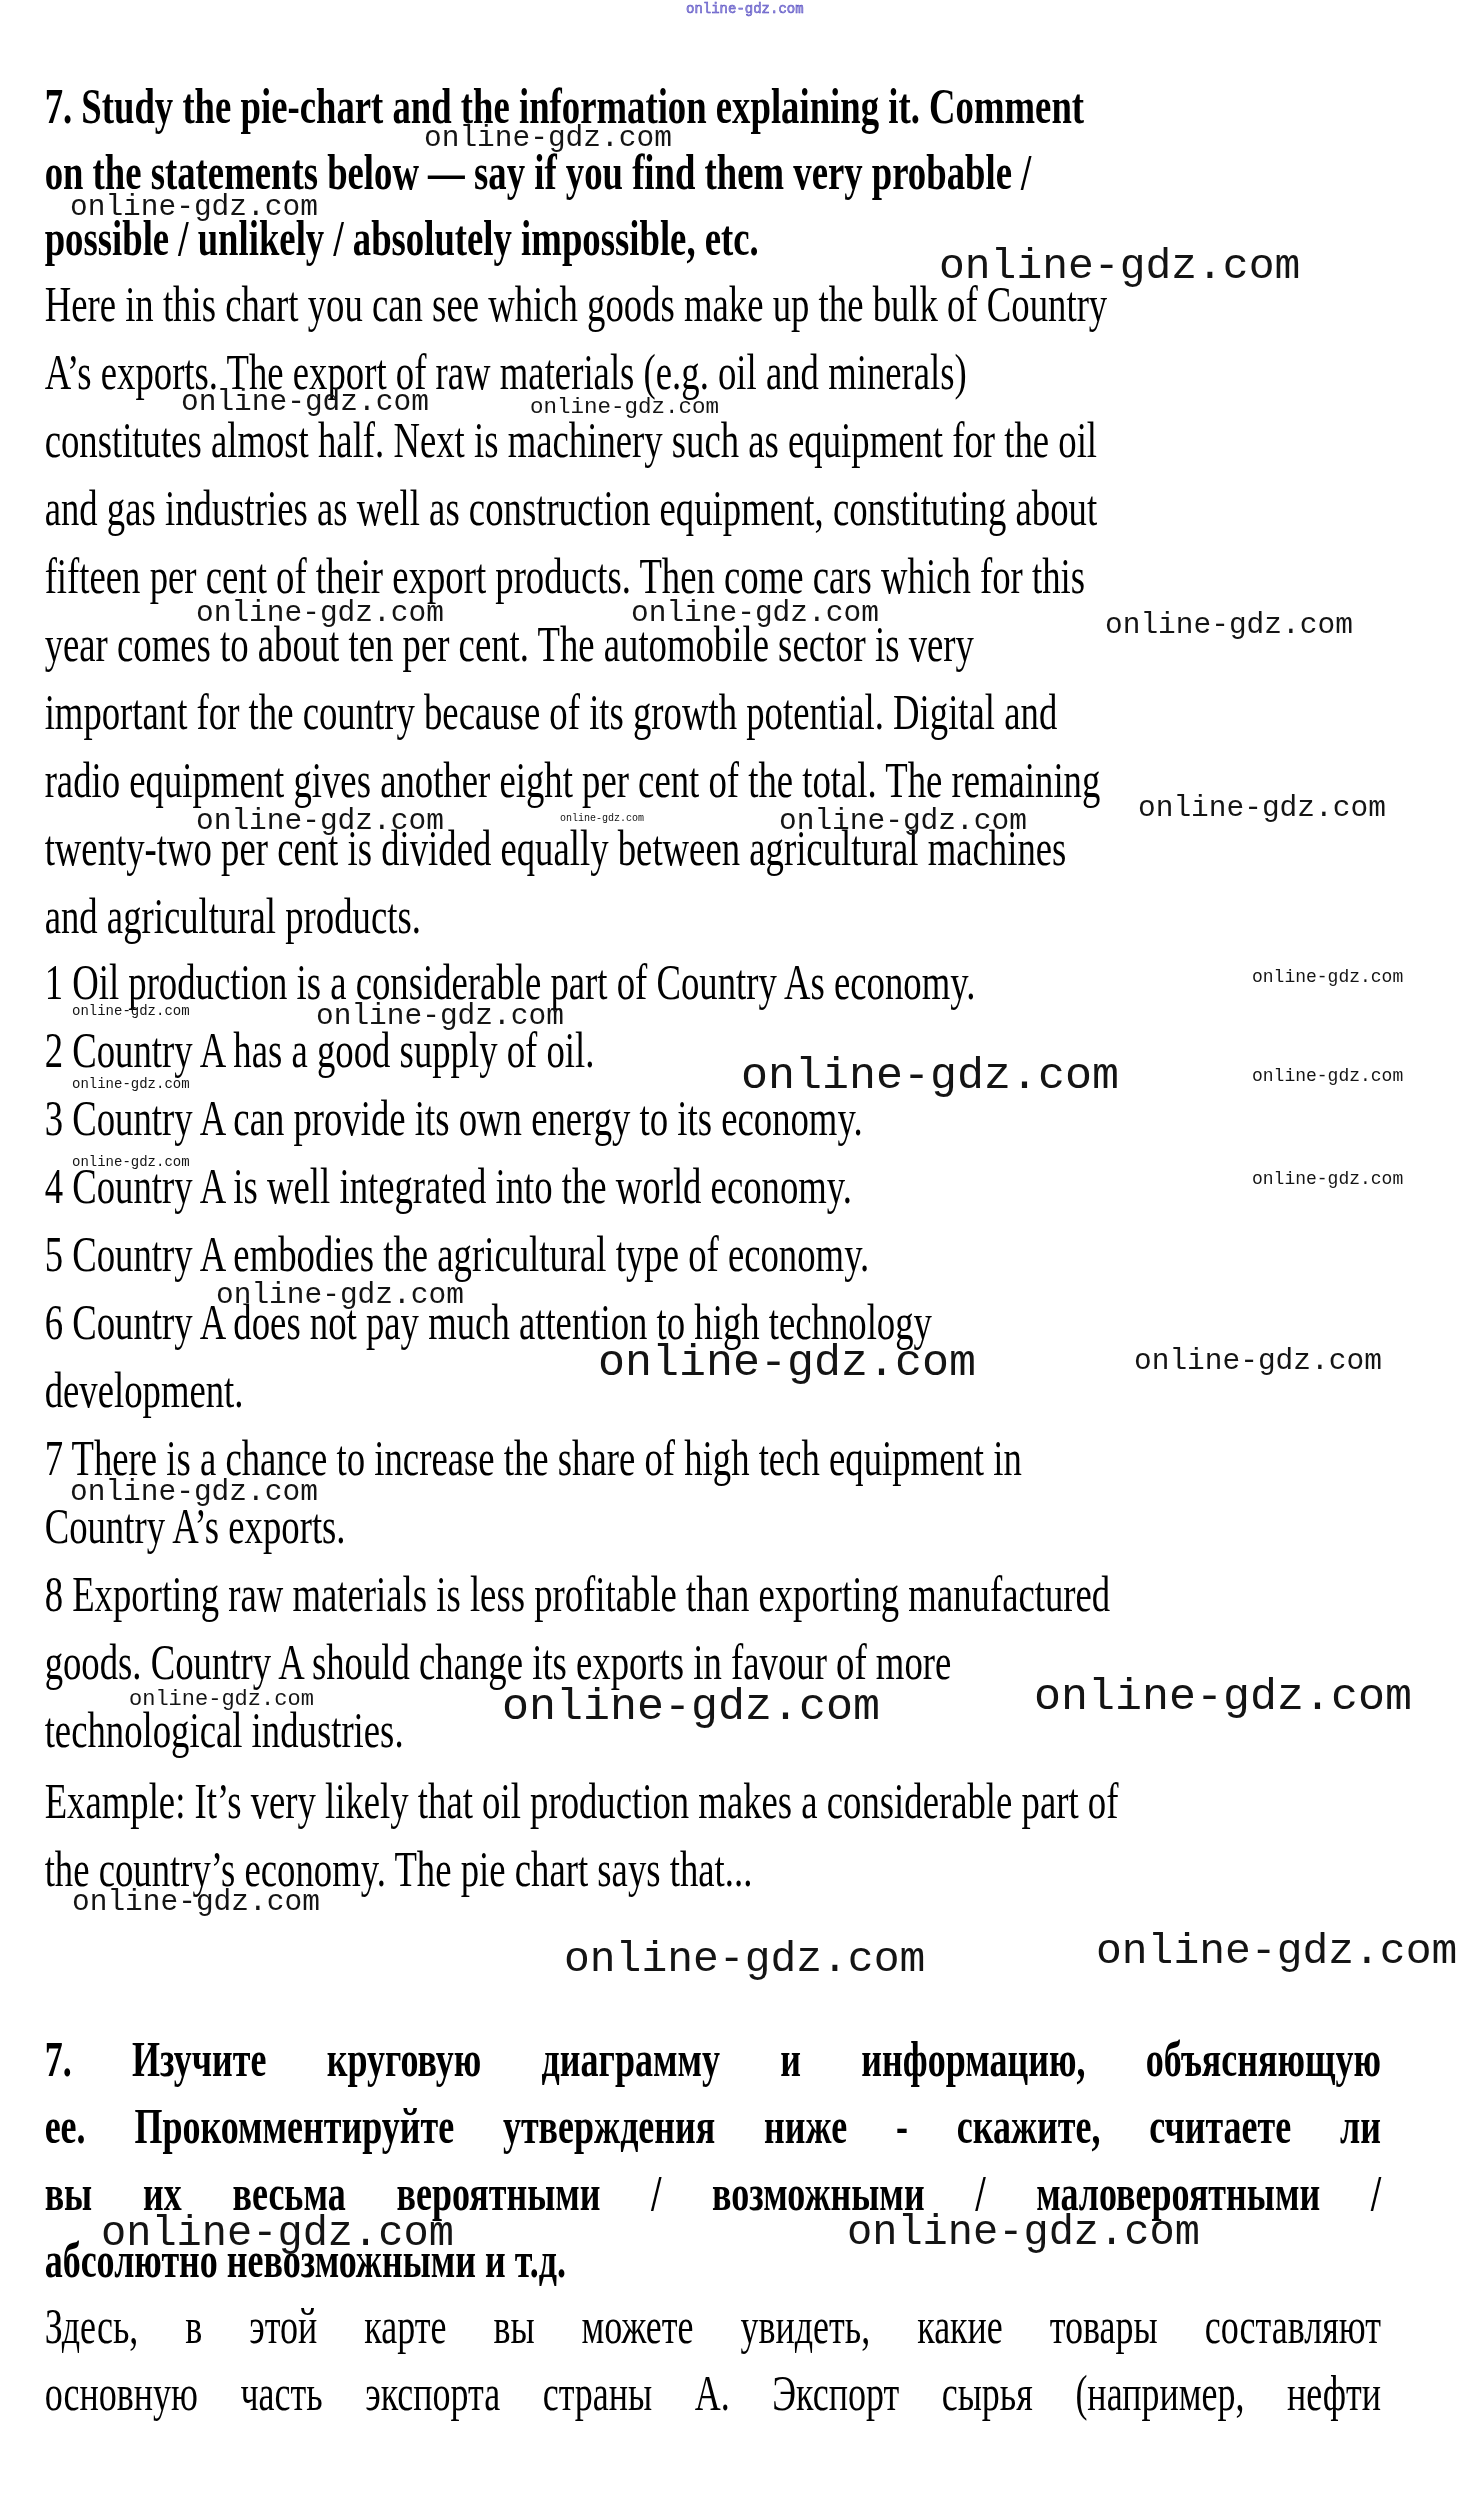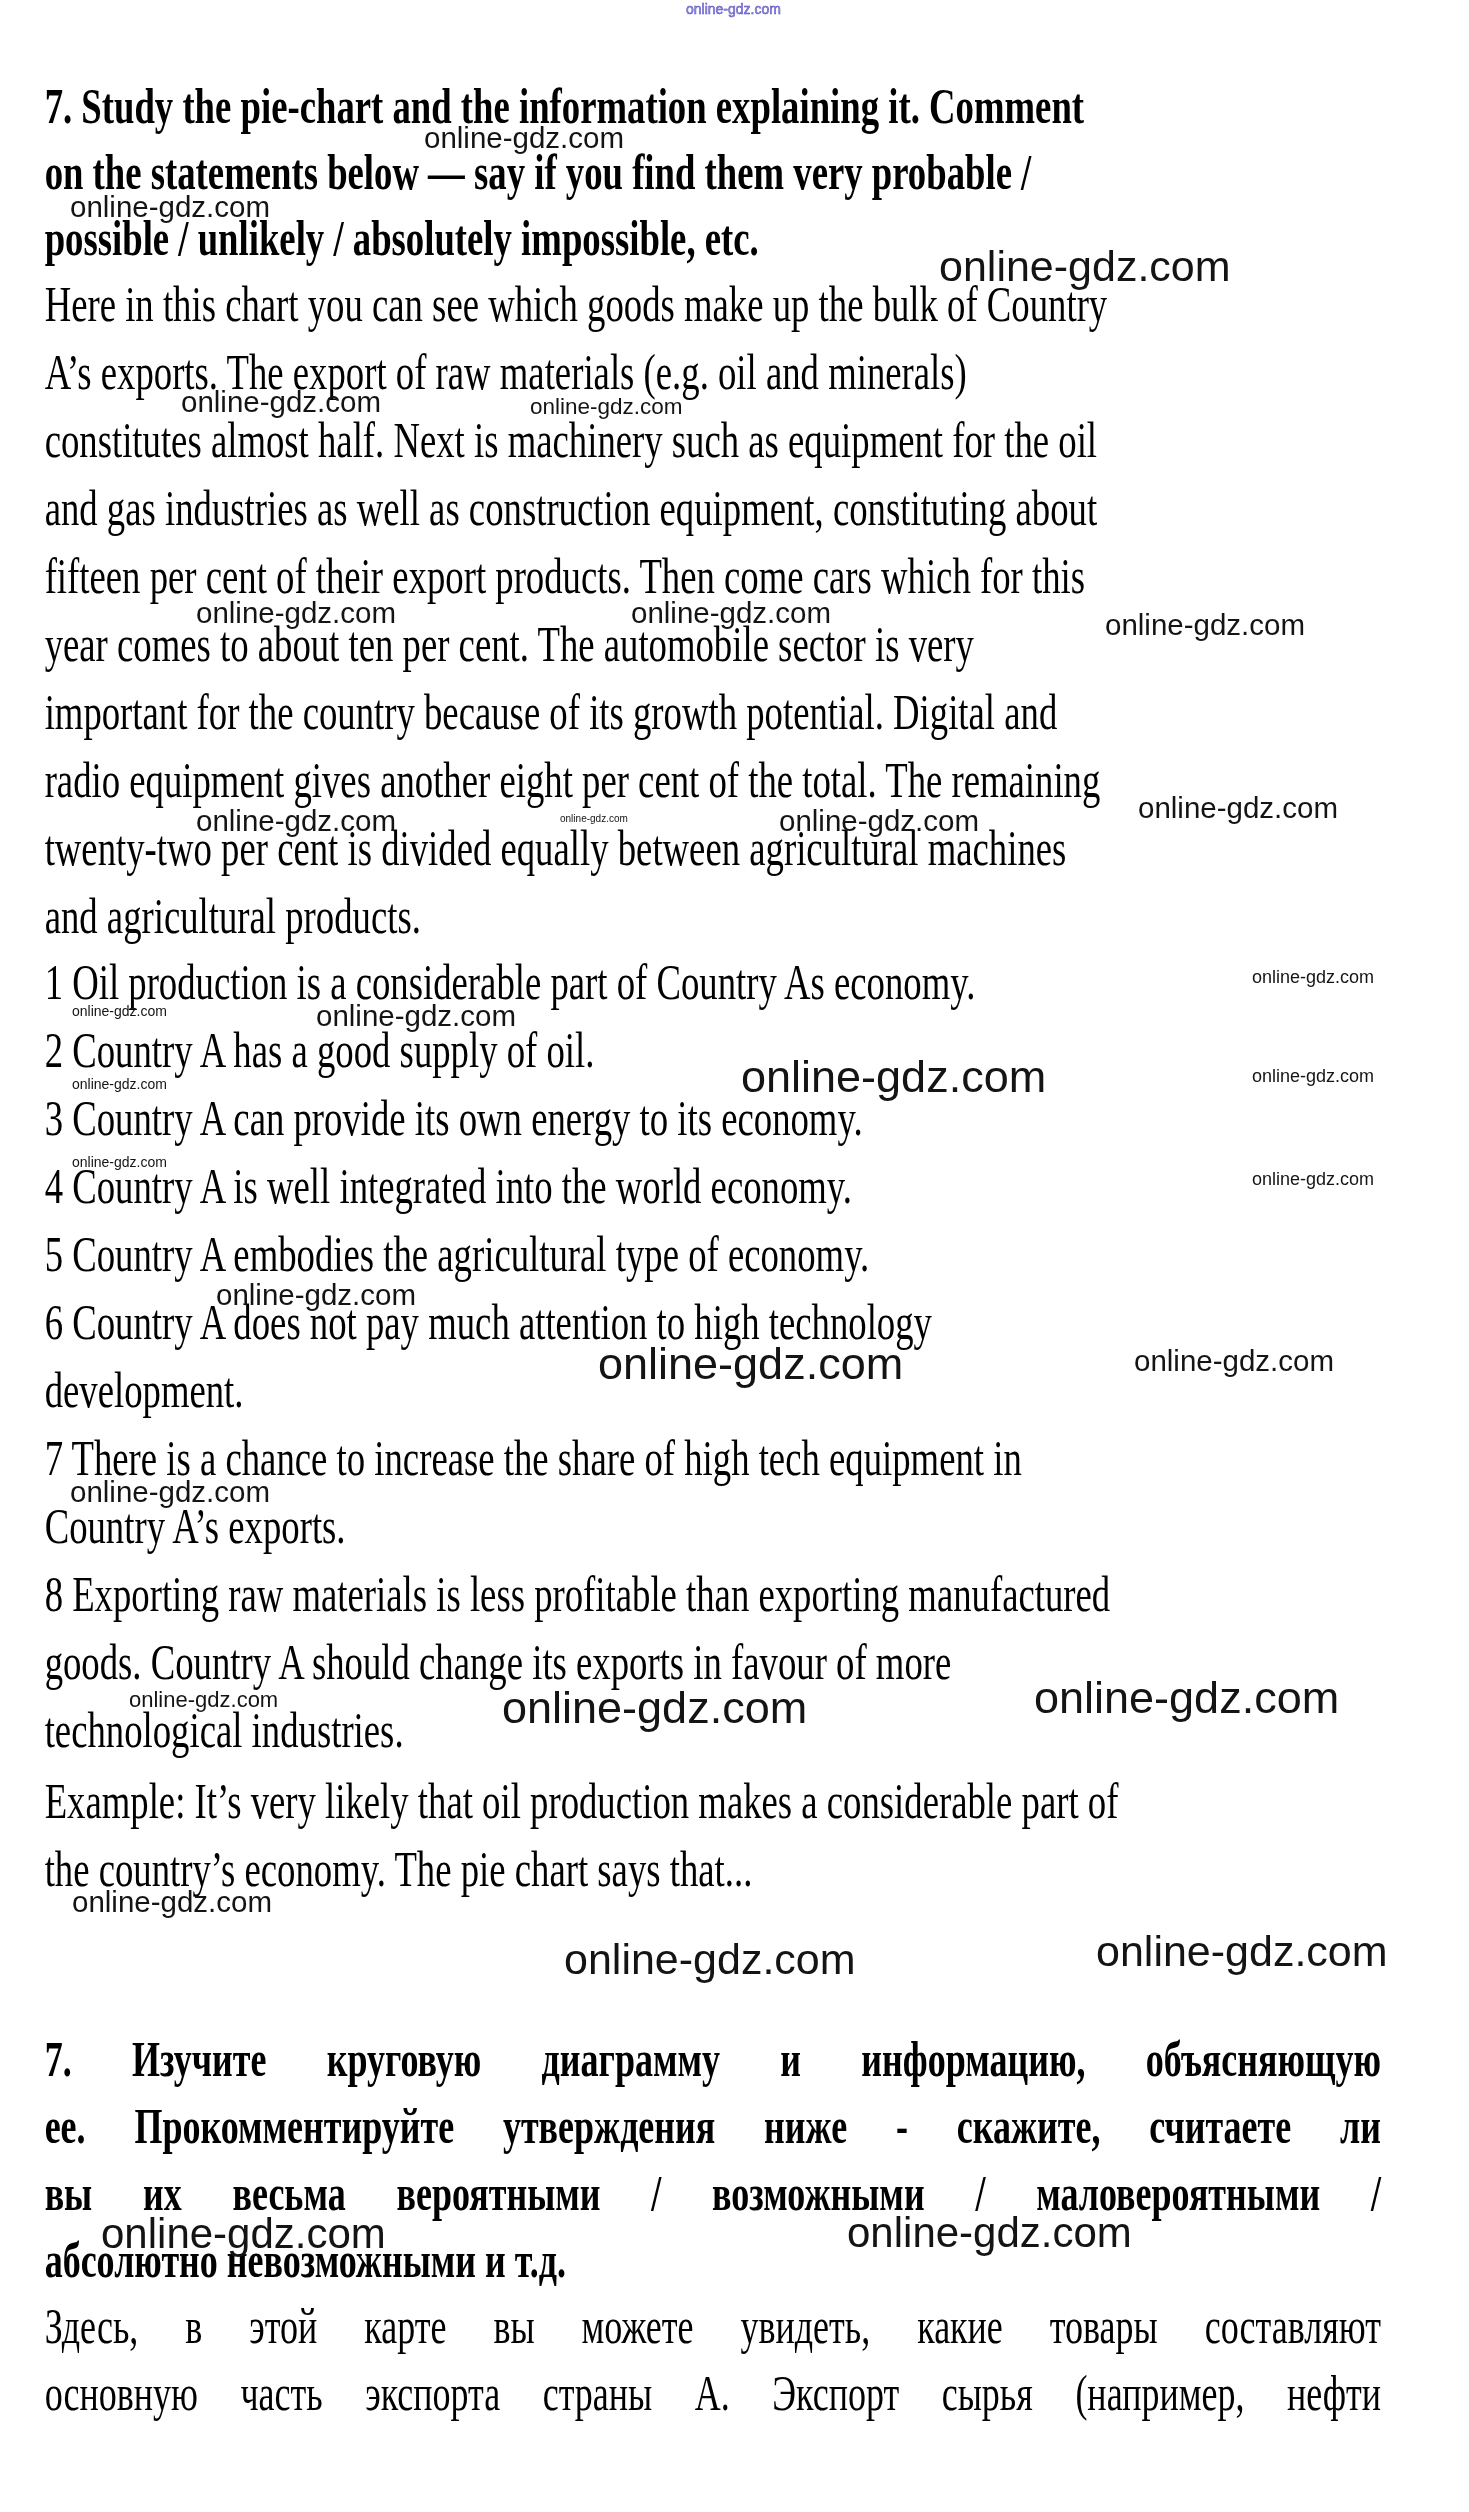--- a/index.html
+++ b/index.html
@@ -38,21 +38,21 @@
   #heading-en { top: 73px;  line-height: 66px; font-size: 51px; font-weight: bold; }
   #body-en    { top: 270px; line-height: 68px; font-size: 51px; }
   #statements { top: 948px; line-height: 68px; font-size: 51px; }
   #example    { top: 1767px; line-height: 68px; font-size: 51px; }
   #heading-ru { top: 2026px; line-height: 67px; font-size: 50px; font-weight: bold; }
   #body-ru    { top: 2293px; line-height: 67px; font-size: 50px; }
 
   .wm-layer { position: absolute; left: 0; top: 0; width: 100%; height: 100%; pointer-events: none; }
   .wm {
     position: absolute;
-    font-family: Liberation Sans, sans-serif;
+    font-family: Liberation Mono, monospace;
     color: #141414;
     line-height: 1.1;
     white-space: nowrap;
   }
   .wm.outline {
     color: #9b95e2;
     -webkit-text-stroke: 0.5px #544bbe;
   }
 </style>
 </head>

